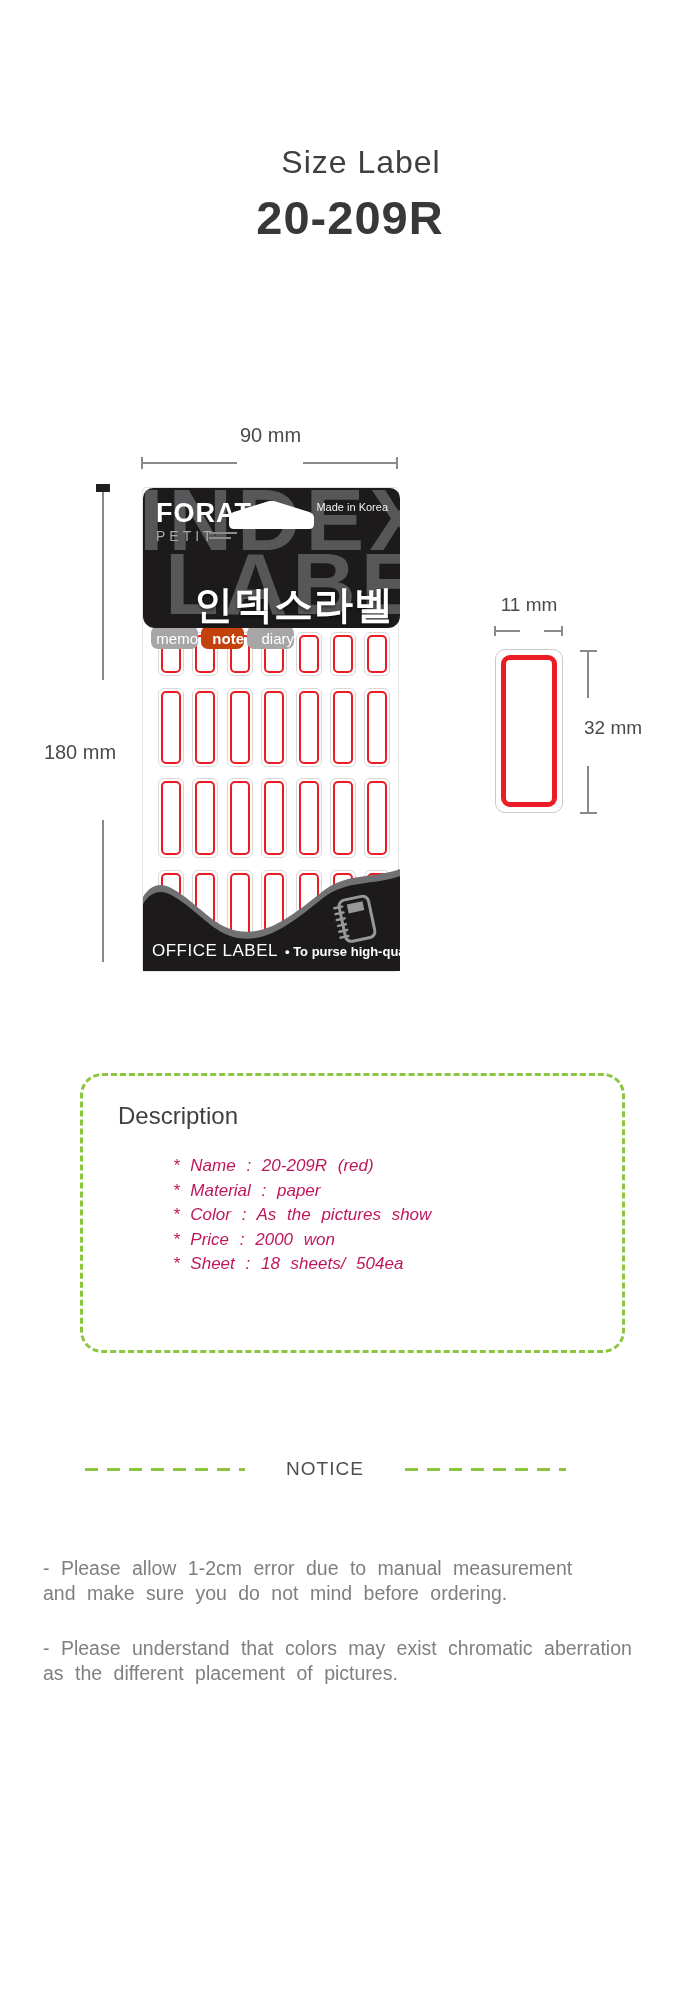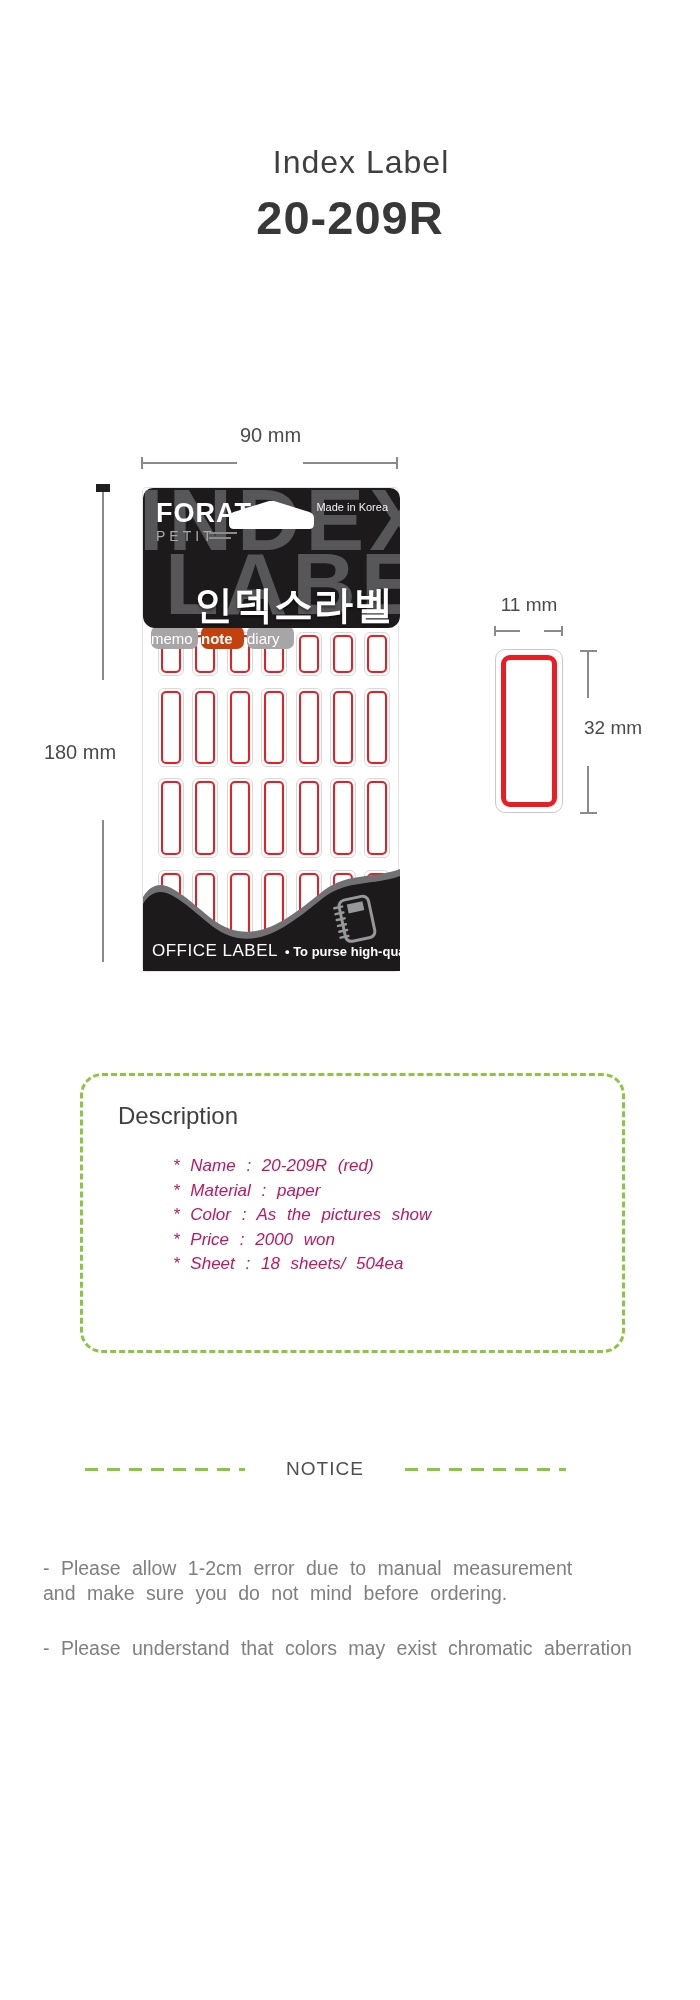--- a/index.html
+++ b/index.html
@@ -34,21 +34,21 @@
   #ghost2{left:22px;top:52px;}
   #brand{left:13px;top:10px;font-size:27px;font-weight:bold;color:#ffffff;letter-spacing:1px;}
   #brand-sub{left:13px;top:40px;font-size:14px;color:#aaa8a9;letter-spacing:4px;}
   .fineline{height:2px;background:#8b8b8b;}
   #made-in{right:12px;top:13px;font-size:11px;color:#f2f2f2;}
   #korean{left:11px;top:90px;font-size:39px;font-weight:bold;color:#ffffff;
           text-shadow:0 2px 3px rgba(0,0,0,.45);letter-spacing:1px;white-space:nowrap;margin-left:40px;}
   #hang-tab{left:86px;top:13px;}
 
   #pkg-tabs{left:8px;top:138px;z-index:2;white-space:nowrap;}
-  .tab{display:inline-block;height:23px;line-height:25px;text-align:left;font-size:15px;
+  .tab{display:inline-block;height:23px;line-height:25px;text-align:right;font-size:15px;
        color:#ffffff;border-radius:7px;margin-right:3px;vertical-align:top;}
   .tab.gray{background:#a7a5a6;width:47px;}
   .tab.dark{background:#c2410c;width:43px;font-weight:bold;}
 
   #label-grid{left:0;top:0;width:257px;height:485px;z-index:1;}
   .glabel{position:absolute;background:#fff;border:1px solid #d9d9d9;border-radius:6px;box-sizing:border-box;}
   .glabel-in{position:absolute;left:2px;right:2px;top:2px;bottom:2px;border:2px solid #ec1c24;border-radius:5px;}
 
   #wave{left:0;bottom:0;z-index:4;}
   #pkg-footer{left:9px;bottom:10px;z-index:5;white-space:nowrap;}
@@ -75,21 +75,21 @@
                   color:#4f4f4f;letter-spacing:1px;}
   #notice-paragraphs{left:43px;top:1556px;width:630px;}
   .notice-para{font-size:19.5px;color:#7f7f7f;line-height:25px;word-spacing:6px;}
   .notice-para + .notice-para{margin-top:30px;}
 </style>
 </head>
 <body>
 
 <div id="page">
 
-  <div class="abs" id="title">Index Label</div>
+  <div class="abs" id="title">Size Label</div>
   <div class="abs" id="model">20-209R</div>
 
   <div class="abs dim-text" id="w-dim-text">90 mm</div>
   <div class="abs dim-seg" style="left:142px;top:462px;width:95px;height:2px;"></div>
   <div class="abs dim-seg" style="left:303px;top:462px;width:95px;height:2px;"></div>
   <div class="abs htick" style="left:141px;"></div>
   <div class="abs htick" style="left:396px;"></div>
 
   <div class="abs" id="cap-top"></div>
   <div class="abs dim-seg" style="left:102px;top:492px;width:2px;height:188px;"></div>
@@ -254,16 +254,17 @@
   <div class="abs" id="notice-heading">NOTICE</div>
   <div class="abs gdash" style="left:405px;width:161px;"></div>
 
   <div class="abs" id="notice-paragraphs">
       <div class="notice-para">
         <div>- Please allow 1-2cm error due to manual measurement</div>
         <div>and make sure you do not mind before ordering.</div>
       </div>
       <div class="notice-para">
         <div>- Please understand that colors may exist chromatic aberration</div>
+        <div>as the different placement of pictures.</div>
       </div>
     </div>
 
 </div>
 
 </body></html>

